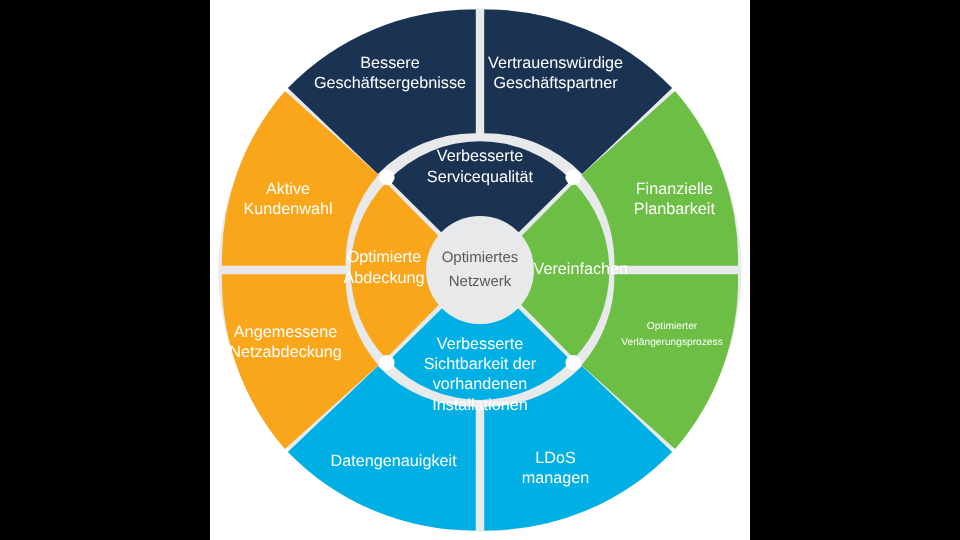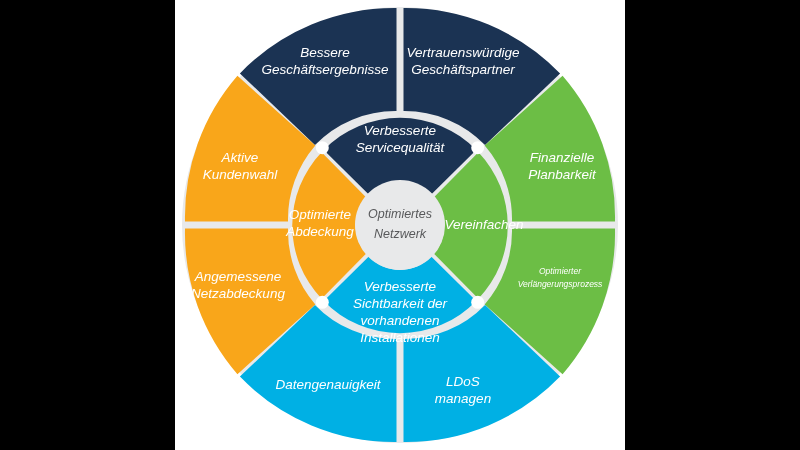--- a/index.html
+++ b/index.html
@@ -11,21 +11,20 @@
     width: 800px;
     height: 450px;
     overflow: hidden;
     font-family: "Liberation Sans", sans-serif;
   }
   #stage {
     position: relative;
     width: 800px;
     height: 450px;
     background: #000000;
-    font-style: italic;
   }
   #canvas-panel {
     position: absolute;
     left: 175px;
     top: 0px;
     width: 450px;
     height: 450px;
     background: #ffffff;
   }
   svg#wheel {

